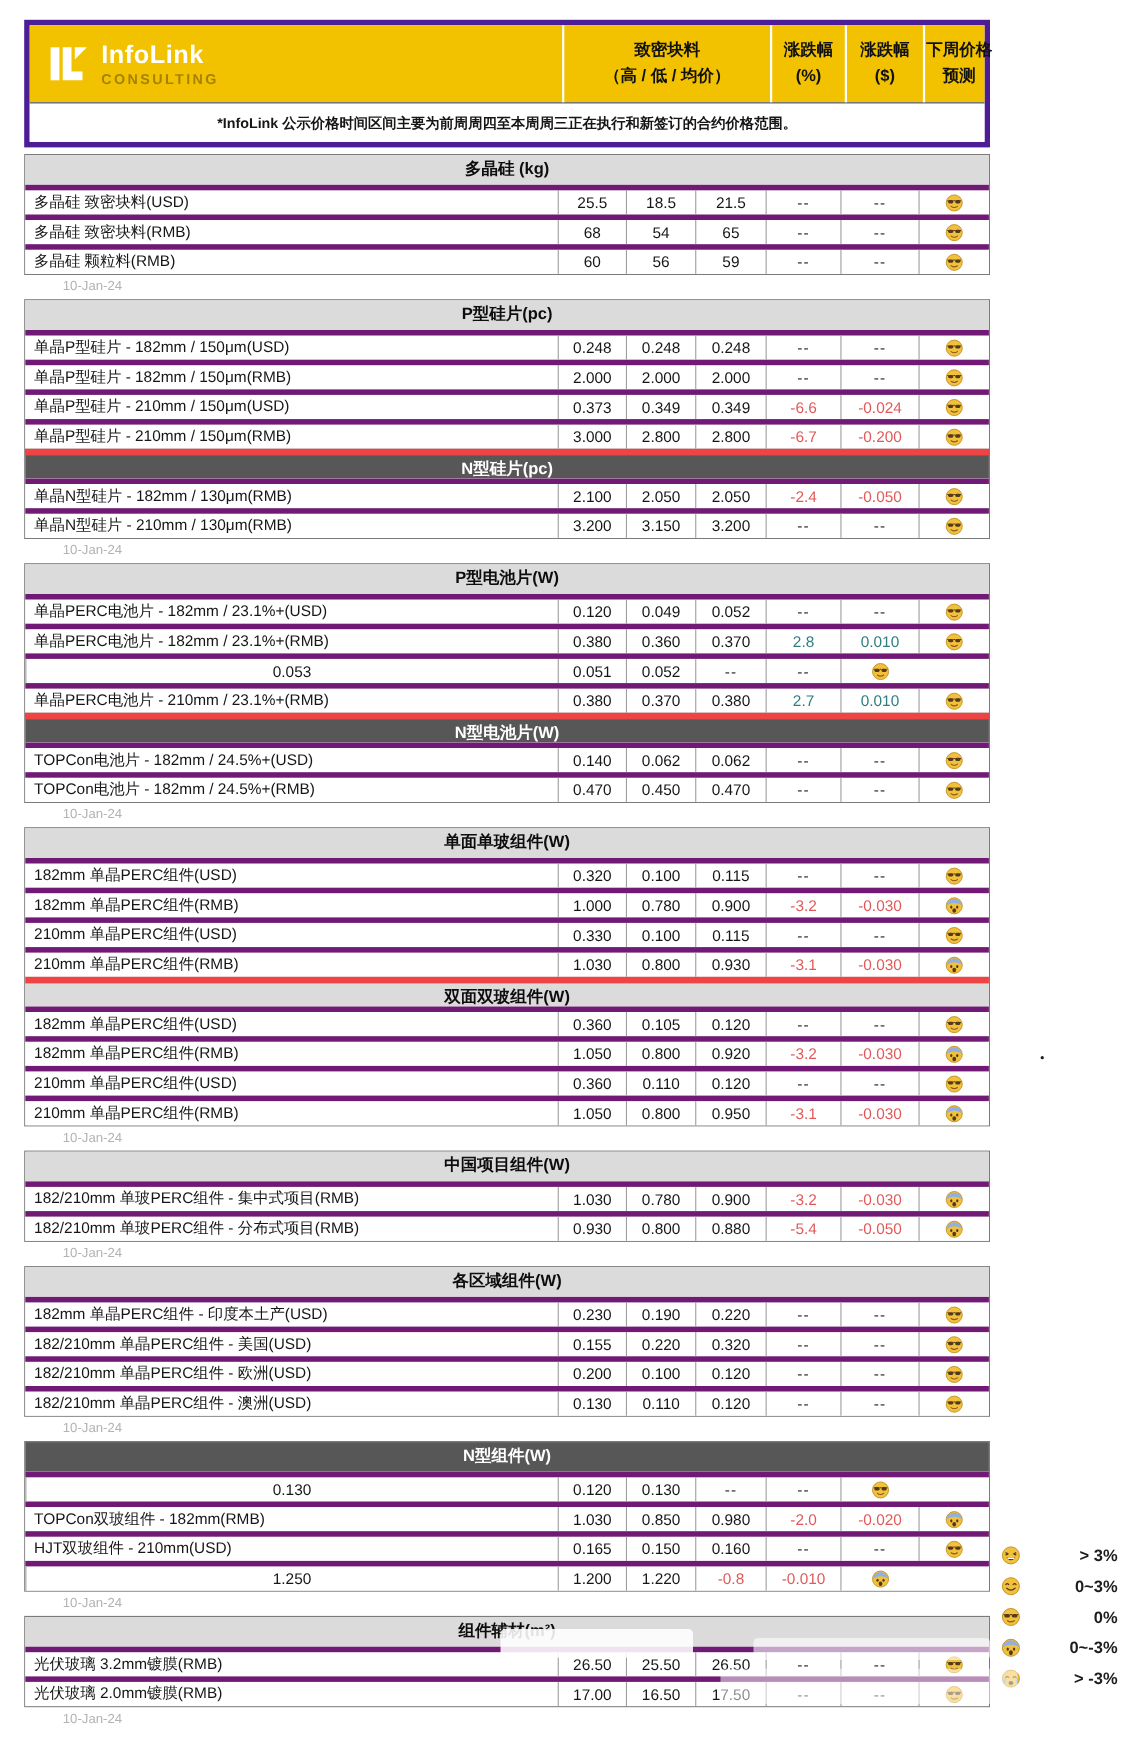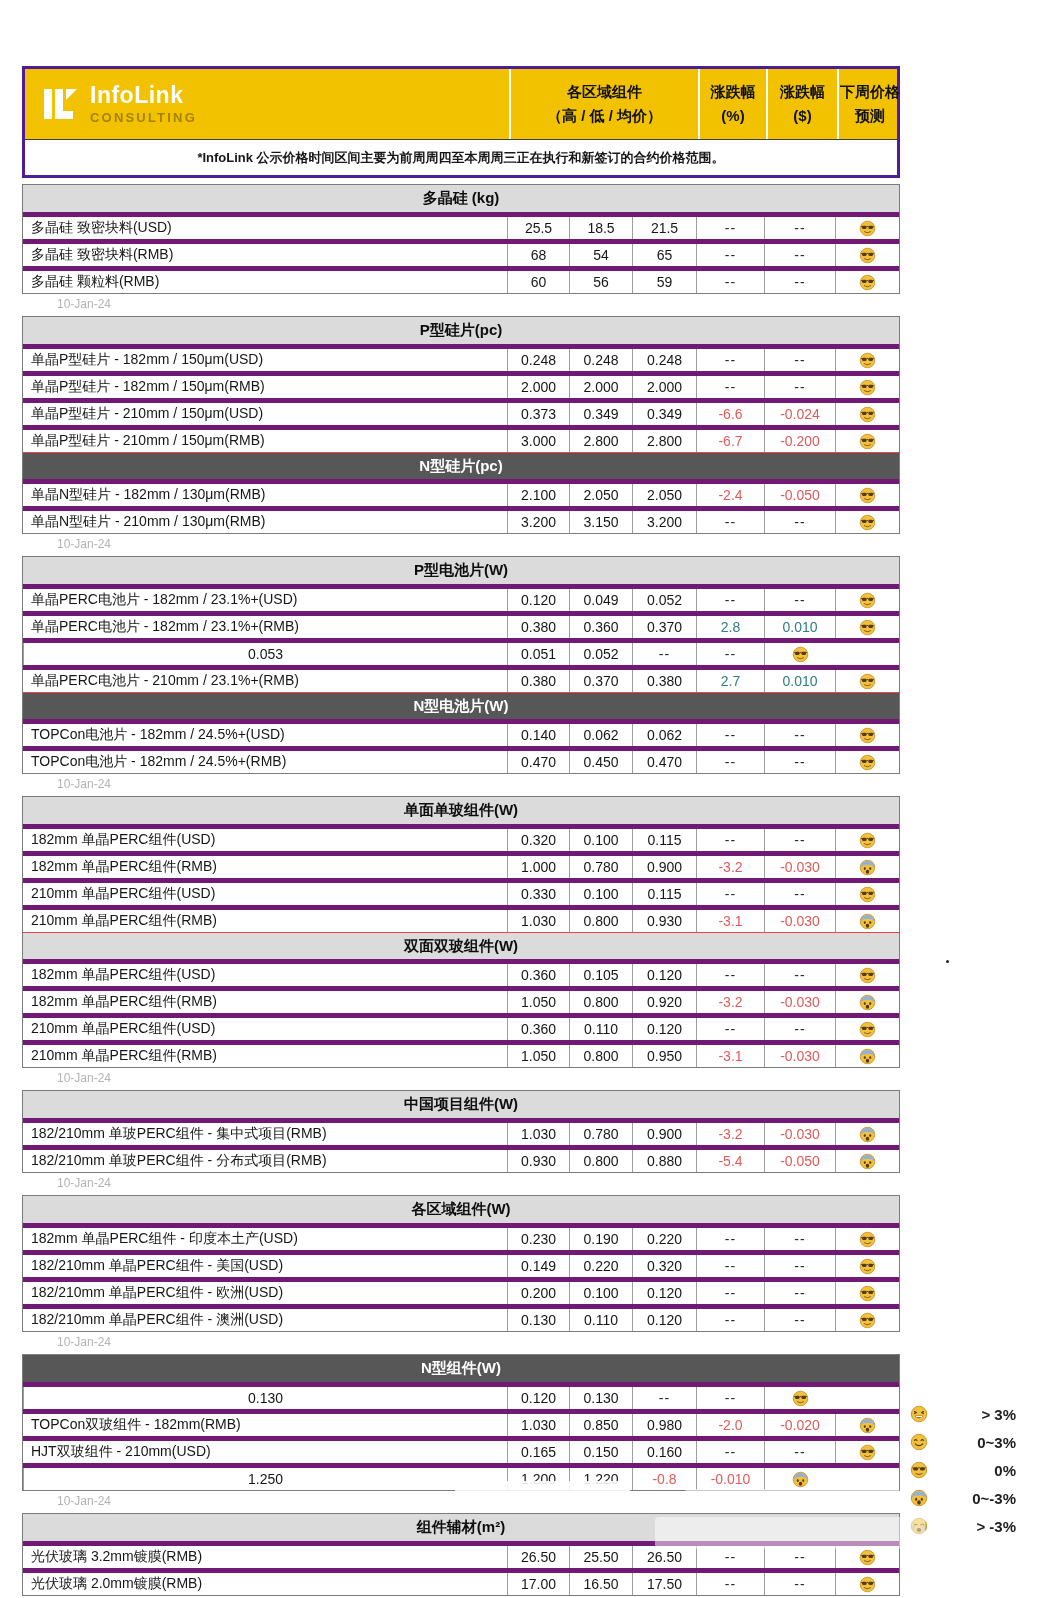--- a/index.html
+++ b/index.html
@@ -4,37 +4,37 @@
 <style>
   html,body{margin:0;padding:0;background:#fff;}
   body{
     position:relative;width:1038px;height:1598px;overflow:hidden;
     font-family:"Liberation Sans","DejaVu Sans",sans-serif;color:#161616;
   }
   *{box-sizing:border-box;}
   .sheet{position:absolute;left:22px;top:18px;width:878px;}
 
   
-  .head-block{border:3px solid #4c1d95;margin-top:48px;}
+  .head-block{border:5px solid #4c1d95;}
   .band{height:70px;background:#F2C200;display:grid;grid-template-columns:484px 189px 68px 71px 64px;}
   .logo-cell{display:flex;align-items:center;padding-left:16px;gap:9px;}
   .logo-mark{width:40px;height:40px;}
   .logo-text .nm{color:#fff;font-size:23px;font-weight:bold;letter-spacing:.5px;line-height:1;}
   .logo-text .sub{color:rgba(100,78,0,.55);font-size:13px;letter-spacing:2.2px;font-weight:bold;margin-top:3px;}
   .colh{border-left:2px solid #fff;display:flex;flex-direction:column;align-items:center;justify-content:center;
         font-weight:bold;font-size:15px;line-height:1.6;text-align:center;color:#111;}
   .note{height:36px;display:flex;align-items:center;justify-content:center;
         font-weight:bold;font-size:13px;border-top:1px solid #3f3f3f;background:#fff;}
 
   
   .group{margin-top:0;}
   .group.first{margin-top:6px;}
   .group-table{border:1px solid #7b7b7b;}
   .section-header{height:27px;line-height:26px;text-align:center;font-weight:bold;font-size:15px;
-                  background:#DBDBDB;color:#0d0d0d;border-top:1px solid #ef4444;}
+                  background:#DBDBDB;color:#0d0d0d;border-top:6px solid #ef4444;}
   .group-table > .section-header:first-child{border-top:none;}
   .section-header.dark{background:#575757;color:#fff;}
   .row{display:grid;grid-template-columns:484px 62px 63px 64px 68px 71px 64px;height:27px;border-top:5px solid #701a75;background:#fff;}
   .row > div{border-left:1px solid #9e9e9e;display:flex;align-items:center;justify-content:center;
              font-size:14px;overflow:hidden;white-space:nowrap;}
   .row > div.name{border-left:none;justify-content:flex-start;padding-left:8px;}
   .neg{color:#E05A5A;}
   .pos{color:#2F7E80;}
   .dash{color:#2b2b2b;letter-spacing:1px;}
   .date{height:22px;line-height:20px;font-size:12px;color:#B3B3B3;padding-left:2px;margin-left:33px;}
@@ -65,21 +65,21 @@
           <rect x="3" y="5" width="8" height="30" fill="#fff"></rect>
           <path d="M14 5 h8 v22 h10 v8 h-18 z" fill="#fff"></path>
           <path d="M25 5 h11 l-11 11 z" fill="#fff"></path>
         </svg>
         <div class="logo-text">
           <div class="nm">InfoLink</div>
           <div class="sub">CONSULTING</div>
         </div>
       </div>
       <div class="colh">
-        <span>各区域组件</span>
+        <span>致密块料</span>
         <span>（高 / 低 / 均价）</span>
       </div>
       <div class="colh">
         <span>涨跌幅</span>
         <span>(%)</span>
       </div>
       <div class="colh">
         <span>涨跌幅</span>
         <span>($)</span>
       </div>
@@ -616,21 +616,21 @@
                   <rect x="3.4" y="6.9" width="5.6" height="3.6" rx="1.6" fill="#54391B"></rect>
                   <rect x="11" y="6.9" width="5.6" height="3.6" rx="1.6" fill="#54391B"></rect>
                   <path d="M9 7.6h2M2.6 7.6h1.2M16.2 7.6h1.2" stroke="#54391B" stroke-width="1.1"></path>
                   <path d="M6.6 13.7q3.4 2.4 6.8 0" fill="none" stroke="#8A5A1E" stroke-width="1.2" stroke-linecap="round"></path>
                 </svg>
               </span>
             </div>
           </div>
           <div class="row">
             <div class="name">182/210mm 单晶PERC组件 - 美国(USD)</div>
-            <div class="">0.149</div>
+            <div class="">0.155</div>
             <div class="">0.220</div>
             <div class="">0.320</div>
             <div class="dash">--</div>
             <div class="dash">--</div>
             <div>
               <span>
                 <svg class="emj" viewBox="0 0 20 20">
                   <circle cx="10" cy="10" r="8.6" fill="#F2C13B" stroke="#C08A1E" stroke-width="0.9"></circle>
                   <rect x="3.4" y="6.9" width="5.6" height="3.6" rx="1.6" fill="#54391B"></rect>
                   <rect x="11" y="6.9" width="5.6" height="3.6" rx="1.6" fill="#54391B"></rect>

